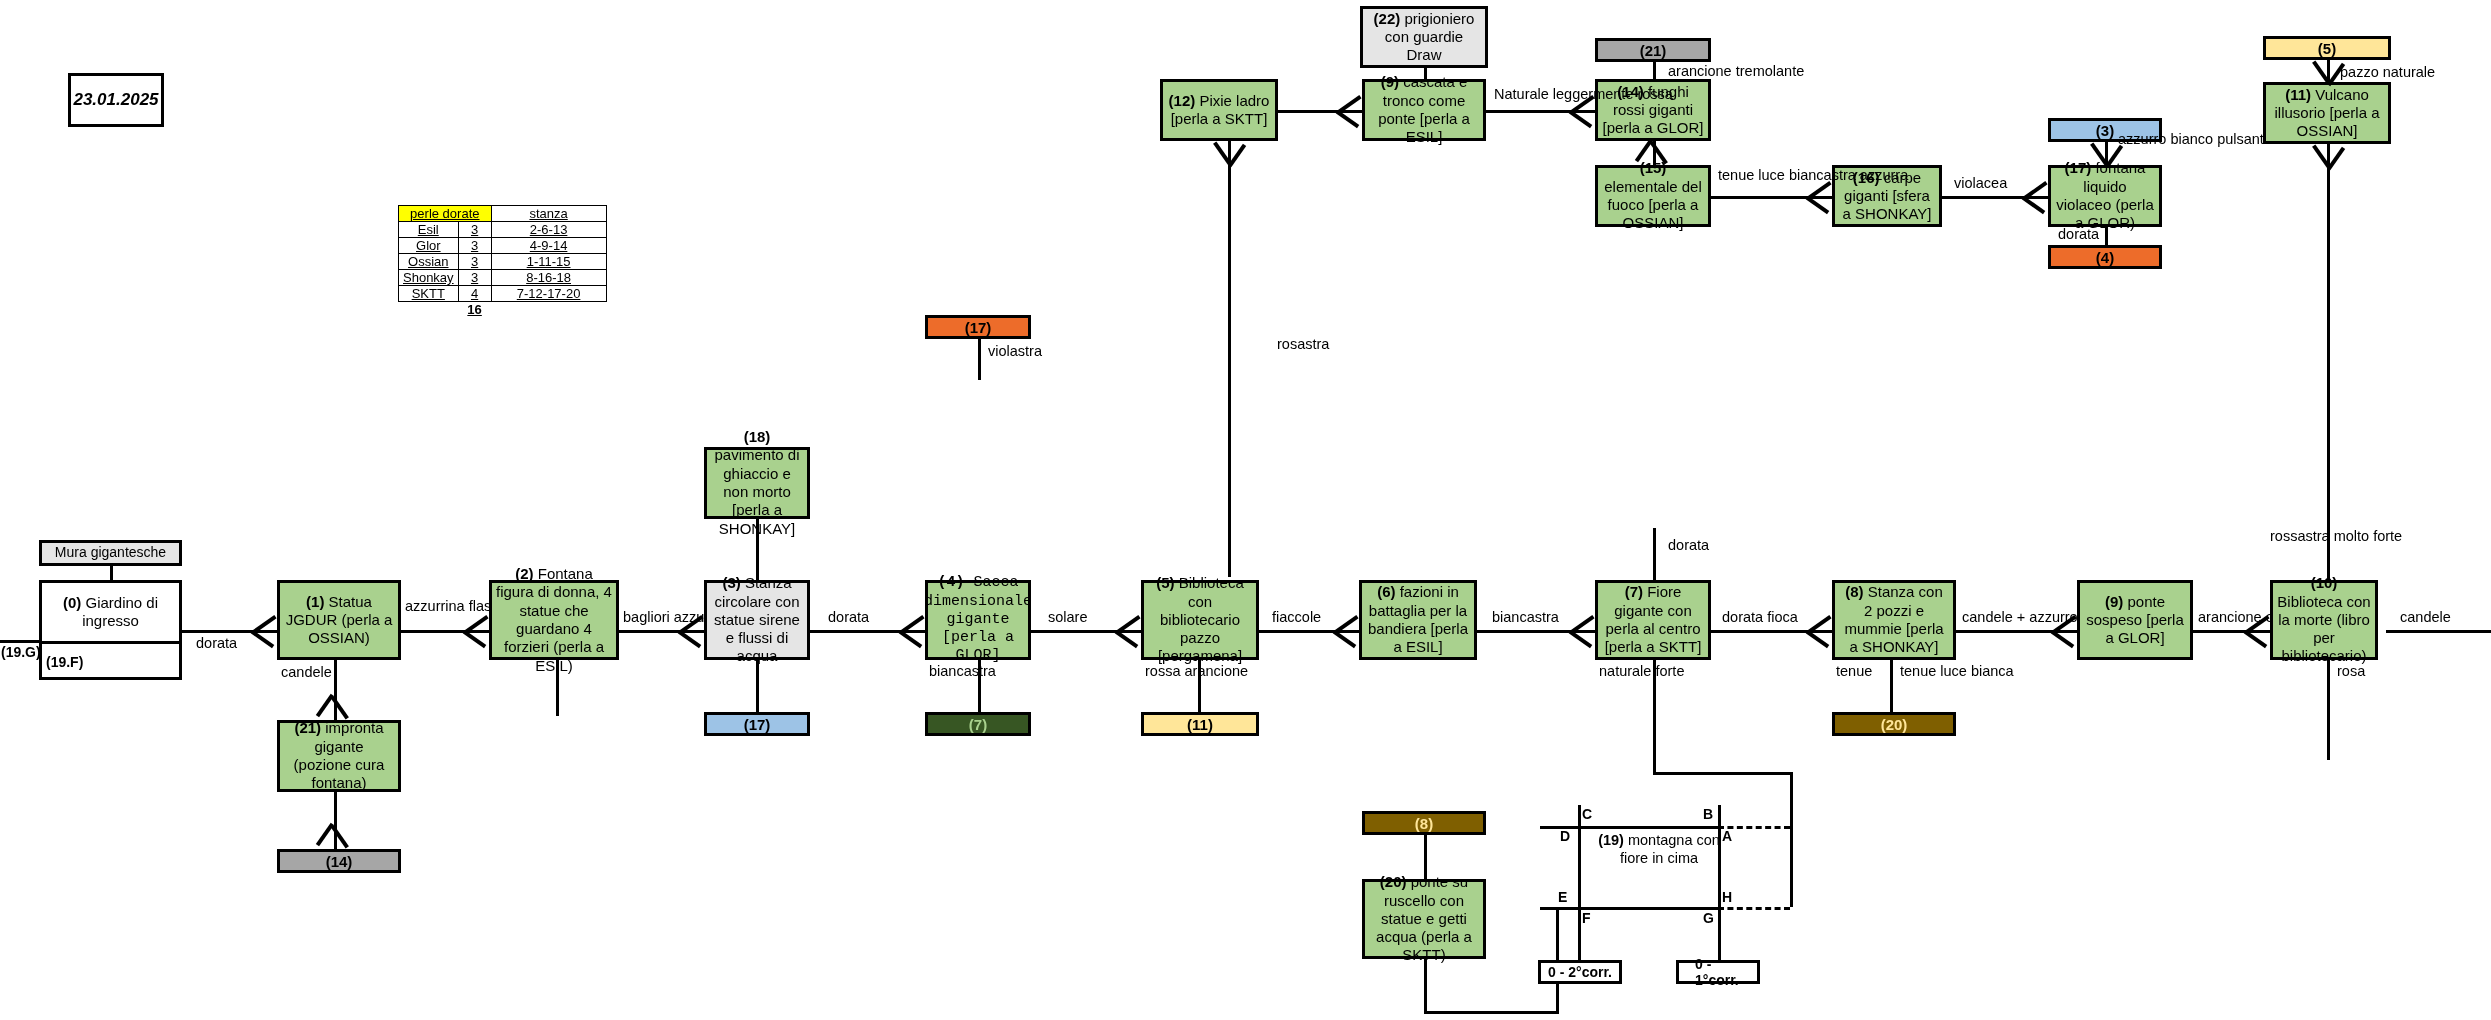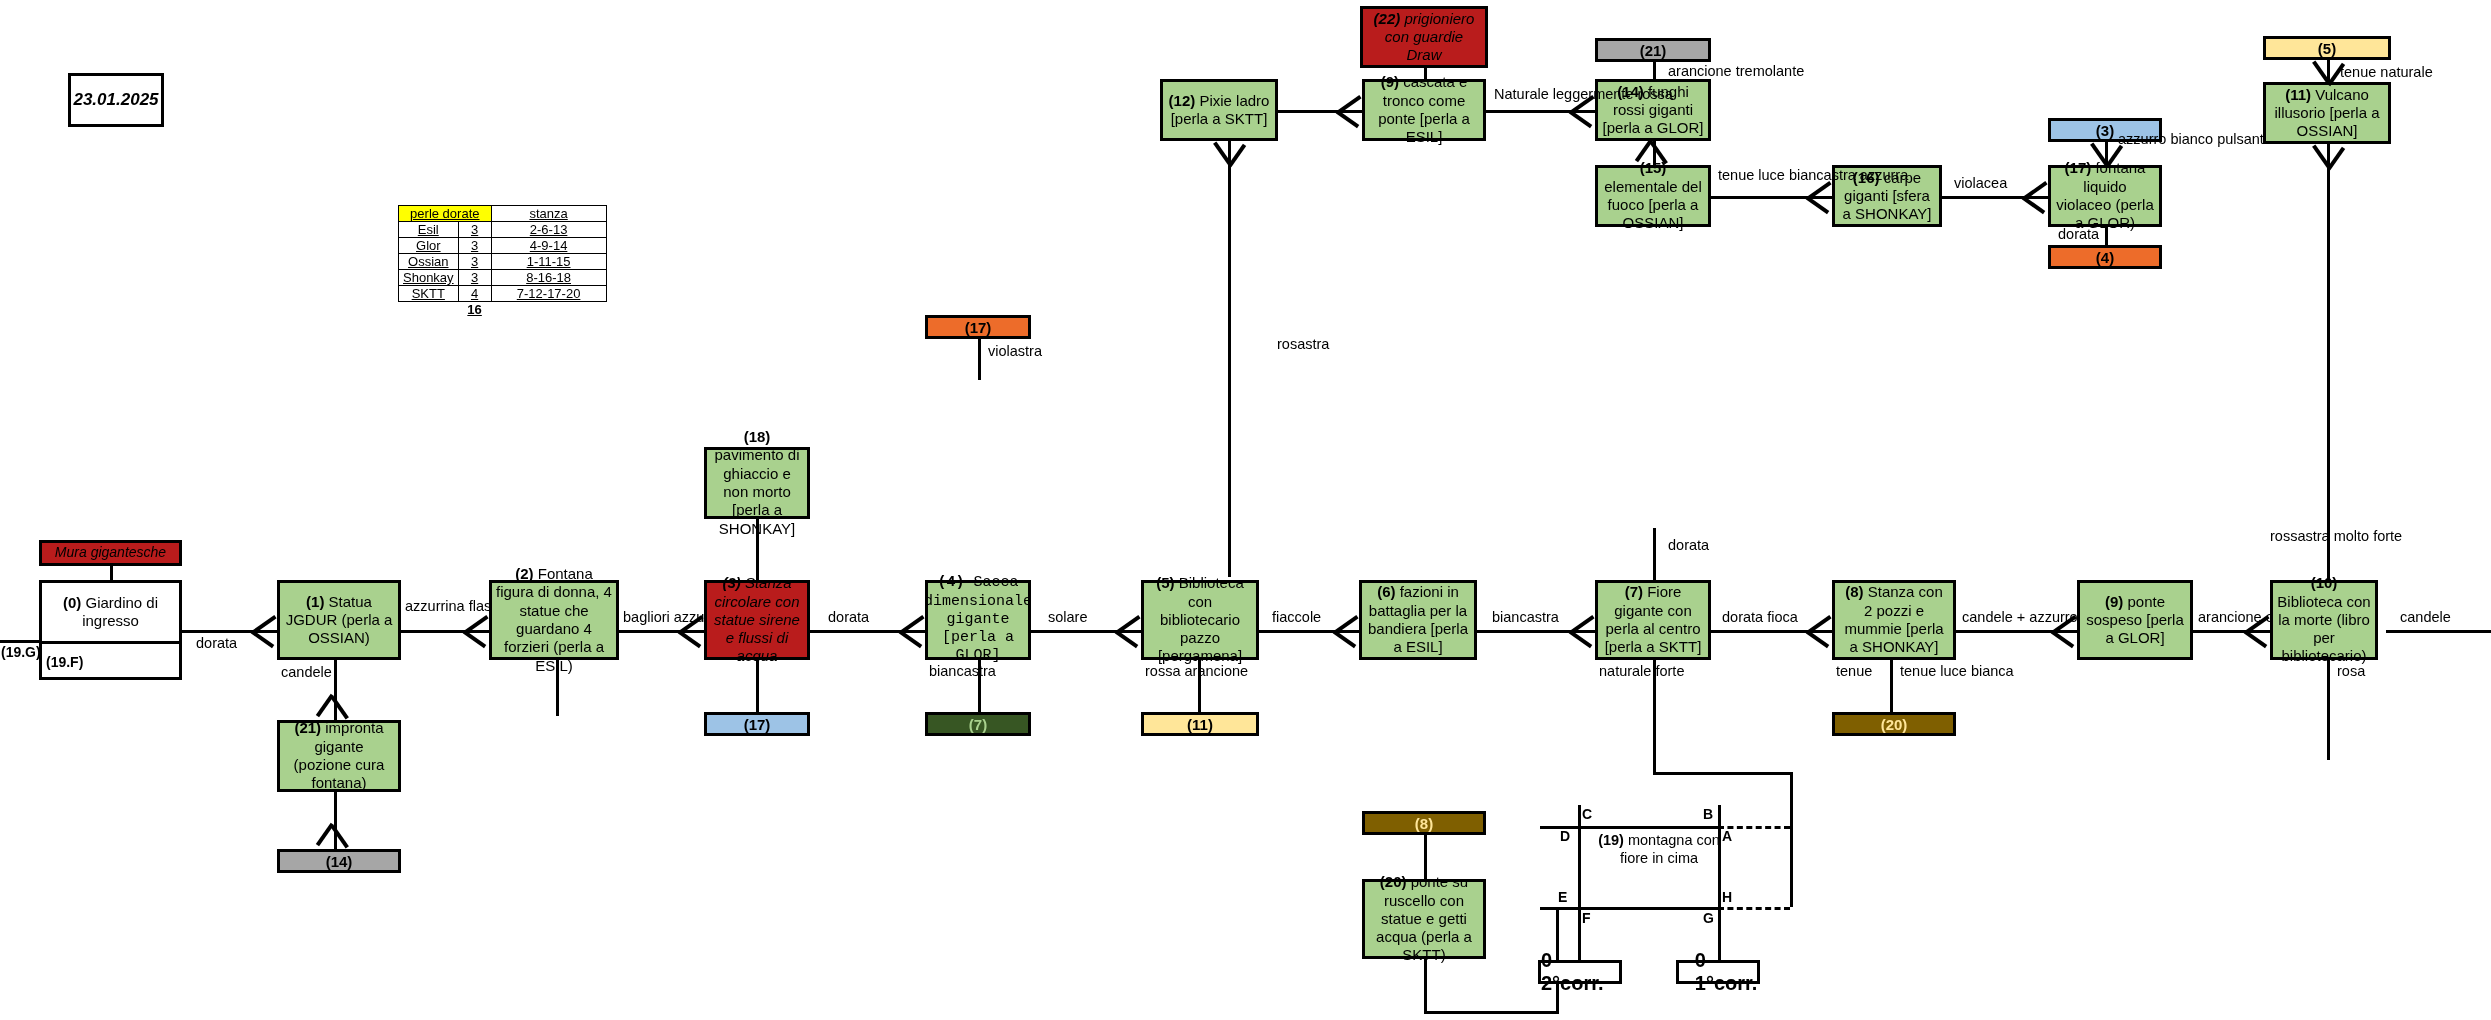--- a/index.html
+++ b/index.html
@@ -4,21 +4,21 @@
 <style>
   html,body{margin:0;padding:0;background:#fff;}
   #stage{position:relative;width:2491px;height:1020px;background:#fff;
          font-family:"Liberation Sans",sans-serif;overflow:hidden;}
 
   
   .node{position:absolute;box-sizing:border-box;border:3px solid #000;
         display:flex;align-items:center;justify-content:center;text-align:center;
         font-size:15px;line-height:1.22;color:#000;padding:2px 4px;}
   .node.green{background:#A9D18E;}
-  .node.white{background:#b91c1c;font-style:italic;}
+  .node.white{background:#e5e5e5;}
   .node b{font-weight:bold;}
 
   
   .ref{position:absolute;box-sizing:border-box;border:3px solid #000;
        display:flex;align-items:center;justify-content:center;
        font-size:15px;font-weight:bold;color:#000;height:24px;}
   .ref.gray{background:#A6A6A6;}
   .ref.orange{background:#ED6C2A;}
   .ref.blue{background:#9DC3E6;}
   .ref.yellow{background:#FFE699;}
@@ -56,21 +56,21 @@
           font-size:13px;}
   #pearls td,#pearls th{border:1px solid #000;padding:0px 4px;text-align:center;
           font-weight:normal;height:15px;text-decoration:underline;}
   #pearls th.hl{background:#FFFF00;font-weight:normal;}
   #pearls td.tot{border:none;font-weight:bold;}
   #pearls td.blank{border:none;}
   #n19txt{position:absolute;left:1594px;top:832px;width:130px;font-size:14.5px;
           line-height:1.22;text-align:center;}
   .corner{position:absolute;font-size:14px;font-weight:bold;color:#000;}
   .corrbox{position:absolute;box-sizing:border-box;border:3px solid #000;
-           background:#fff;font-size:20px;font-weight:bold;display:flex;
+           background:#fff;font-size:14px;font-weight:bold;display:flex;
            align-items:center;justify-content:center;height:24px;}
 
   
   #n0{position:absolute;left:39px;top:580px;width:143px;height:100px;
       border:3px solid #000;background:#fff;box-sizing:border-box;}
   #n0 .top{height:58px;display:flex;align-items:center;justify-content:center;
       text-align:center;font-size:15px;line-height:1.22;border-bottom:3px solid #000;}
   #n0 .bot{height:36px;display:flex;align-items:center;font-size:14px;
       font-weight:bold;padding-left:4px;}
 </style>
@@ -207,21 +207,21 @@
 
   <div class="ref yellow" style="left:2263px;top:36px;width:128px;">(5)</div>
   <div class="node green" style="left:2263px;top:82px;width:128px;height:62px;">
       <span><b>(11)</b> Vulcano illusorio [perla a OSSIAN]</span>
     </div>
   <div class="v" style="left:2327px;top:60px;height:22px;"></div>
   <div class="arw u" style="left:2327px;top:60px;">
       <i></i>
       <i></i>
     </div>
-  <div class="lbl" style="left:2340px;top:63px;">tenue naturale</div>
+  <div class="lbl" style="left:2340px;top:63px;">pazzo naturale</div>
 
   <div class="v" style="left:2327px;top:144px;height:437px;"></div>
   <div class="arw u" style="left:2327px;top:144px;">
       <i></i>
       <i></i>
     </div>
   <div class="lbl" style="left:2270px;top:527px;width:60px;">rossastra molto forte</div>
 
   <div class="node white" style="left:39px;top:540px;width:143px;height:26px;font-size:14px;">Mura gigantesche</div>
   <div class="v" style="left:110px;top:566px;height:14px;"></div>

